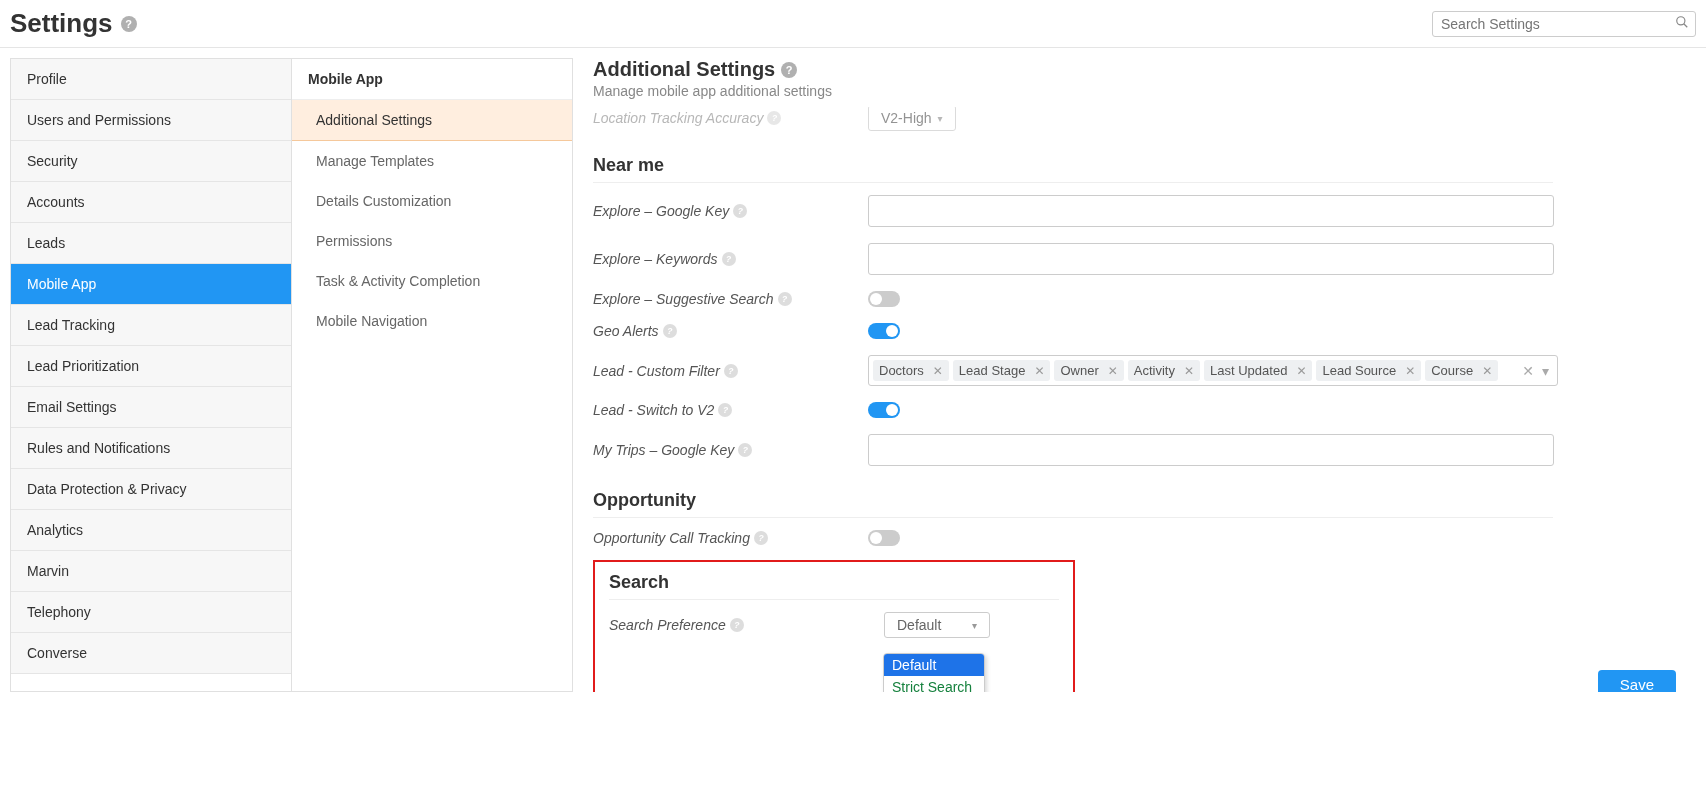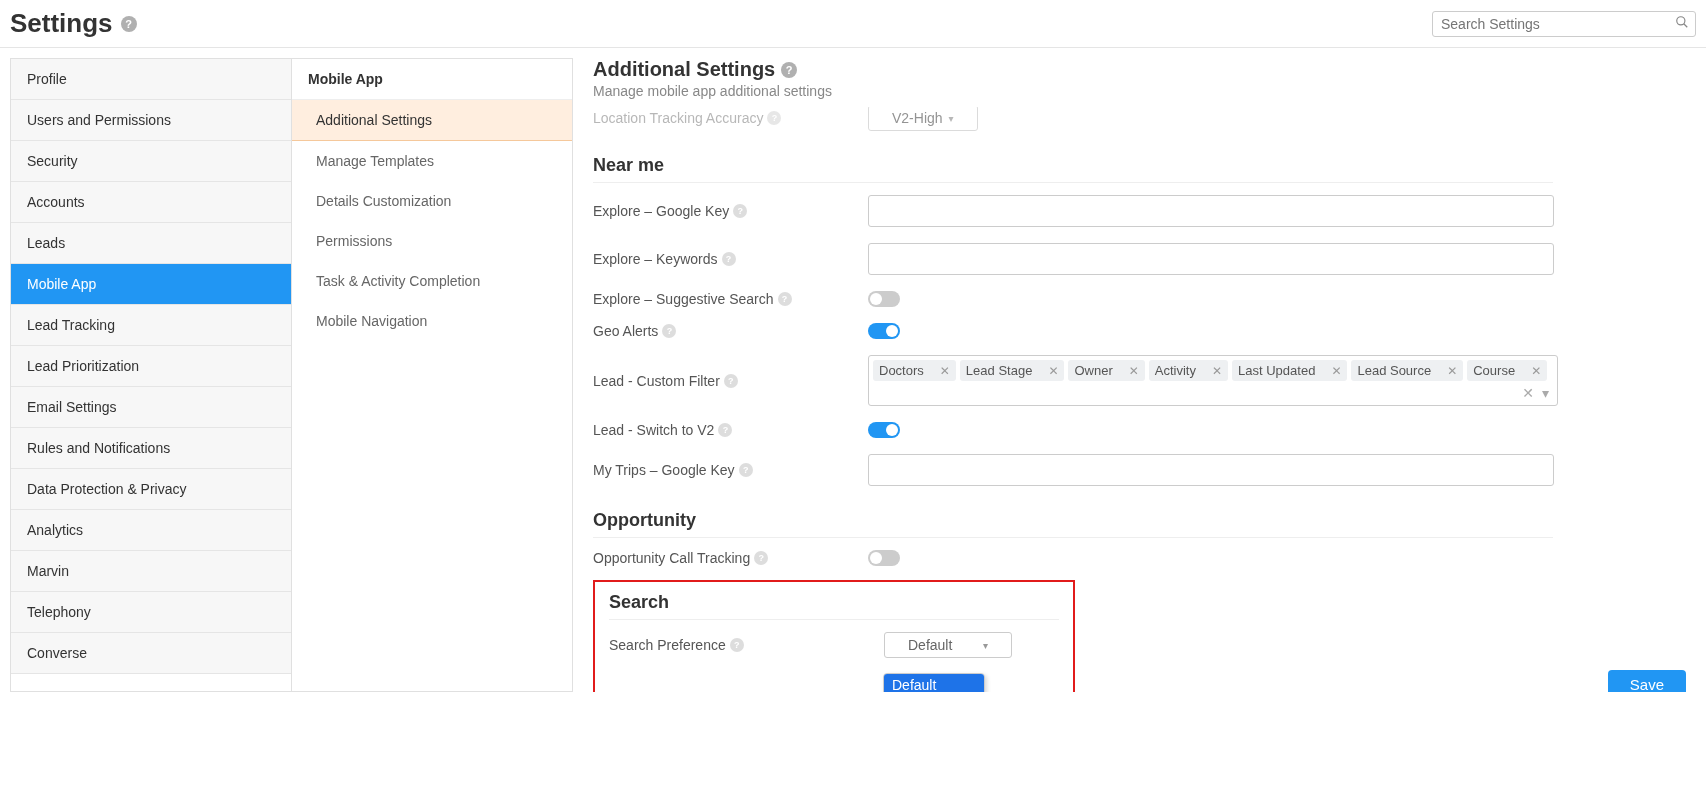--- a/index.html
+++ b/index.html
@@ -16,40 +16,40 @@
   .sidebar-item.active{background:#2196f3;color:#fff;}
   .subnav{width:280px;border:1px solid #e0e0e0;border-left:none;}
   .subnav-header{padding:12px 16px;font-weight:600;border-bottom:1px solid #eee;}
   .subnav-item{padding:12px 24px;color:#666;cursor:pointer;}
   .subnav-item.active{background:#ffeedf;color:#333;border-bottom:1px solid #f5c89b;}
   .content{flex:1;padding-left:20px;position:relative;}
   .content-title{font-size:20px;font-weight:600;color:#333;display:flex;align-items:center;gap:6px;}
   .content-sub{color:#888;margin-top:2px;margin-bottom:8px;}
   .scroll-area{height:585px;overflow:hidden;}
   .row{display:flex;align-items:center;padding:8px 0;}
-  .label{width:275px;color:#555;display:flex;align-items:center;gap:4px;}
+  .label{width:275px;color:#555;display:flex;align-items:center;gap:4px;font-style:italic;}
   .label .q{display:inline-flex;align-items:center;justify-content:center;width:14px;height:14px;border-radius:50%;background:#ddd;color:#fff;font-size:9px;font-weight:700;}
-  .select{border:1px solid #ccc;border-radius:3px;padding:4px 23px;color:#666;display:flex;align-items:center;gap:6px;position:relative;}
+  .select{border:1px solid #ccc;border-radius:3px;padding:4px 12px;color:#666;display:flex;align-items:center;gap:6px;position:relative;}
   .select .car{font-size:10px;color:#999;}
   .text-input{border:1px solid #ccc;border-radius:3px;height:28px;flex:1;max-width:680px;}
   .section-h{font-size:18px;font-weight:600;color:#333;margin-top:16px;margin-bottom:4px;border-bottom:1px solid #eee;padding-bottom:6px;width:960px;}
   .toggle{width:32px;height:16px;border-radius:10px;background:#ccc;position:relative;cursor:pointer;}
   .toggle .knob{width:12px;height:12px;border-radius:50%;background:#fff;position:absolute;top:2px;left:2px;}
   .toggle.on{background:#2196f3;}
   .toggle.on .knob{left:18px;}
   .tags{border:1px solid #ccc;border-radius:3px;padding:4px;display:flex;flex-wrap:wrap;gap:4px;flex:1;max-width:680px;align-items:center;}
-  .tag{background:#eef0f2;border-radius:3px;padding:3px 6px;display:flex;align-items:center;gap:16px;color:#555;font-size:13px;}
+  .tag{background:#eef0f2;border-radius:3px;padding:3px 6px;display:flex;align-items:center;gap:9px;color:#555;font-size:13px;}
   .tag .x{color:#999;font-size:12px;cursor:pointer;}
   .tags-tail{margin-left:auto;display:flex;align-items:center;gap:8px;color:#aaa;padding-right:4px;}
   .highlight-box{border:2px solid #e11b1b;padding:10px 14px;width:450px;margin-top:6px;position:relative;}
   .highlight-box .section-h{width:auto;margin-top:0;}
   .dropdown-open{position:absolute;top:40px;left:-2px;border:1px solid #ccc;background:#fff;width:100px;box-shadow:2px 2px 4px rgba(0,0,0,.15);z-index:10;border-radius:4px;overflow:hidden;}
   .dropdown-open div{padding:3px 8px;font-size:14px;color:#15803d;}
   .dropdown-open div.sel{background:#1e73e8;color:#fff;}
-  .save-btn{position:absolute;bottom:0;right:10px;background:#2196f3;color:#fff;border:none;border-radius:4px 4px 0 0;padding:6px 22px 0;font-size:15px;height:22px;}
+  .save-btn{position:absolute;bottom:0;right:20px;background:#2196f3;color:#fff;border:none;border-radius:4px 4px 0 0;padding:6px 22px 0;font-size:15px;height:22px;}
   .truncated{color:#999;}
   .partial-row{margin-top:-10px;opacity:.7;}
 </style>
 </head>
 <body>
 
 <div class="header">
   <div class="header-left">
     <span class="header-title">Settings</span>
     <span class="help-icon">?</span>

